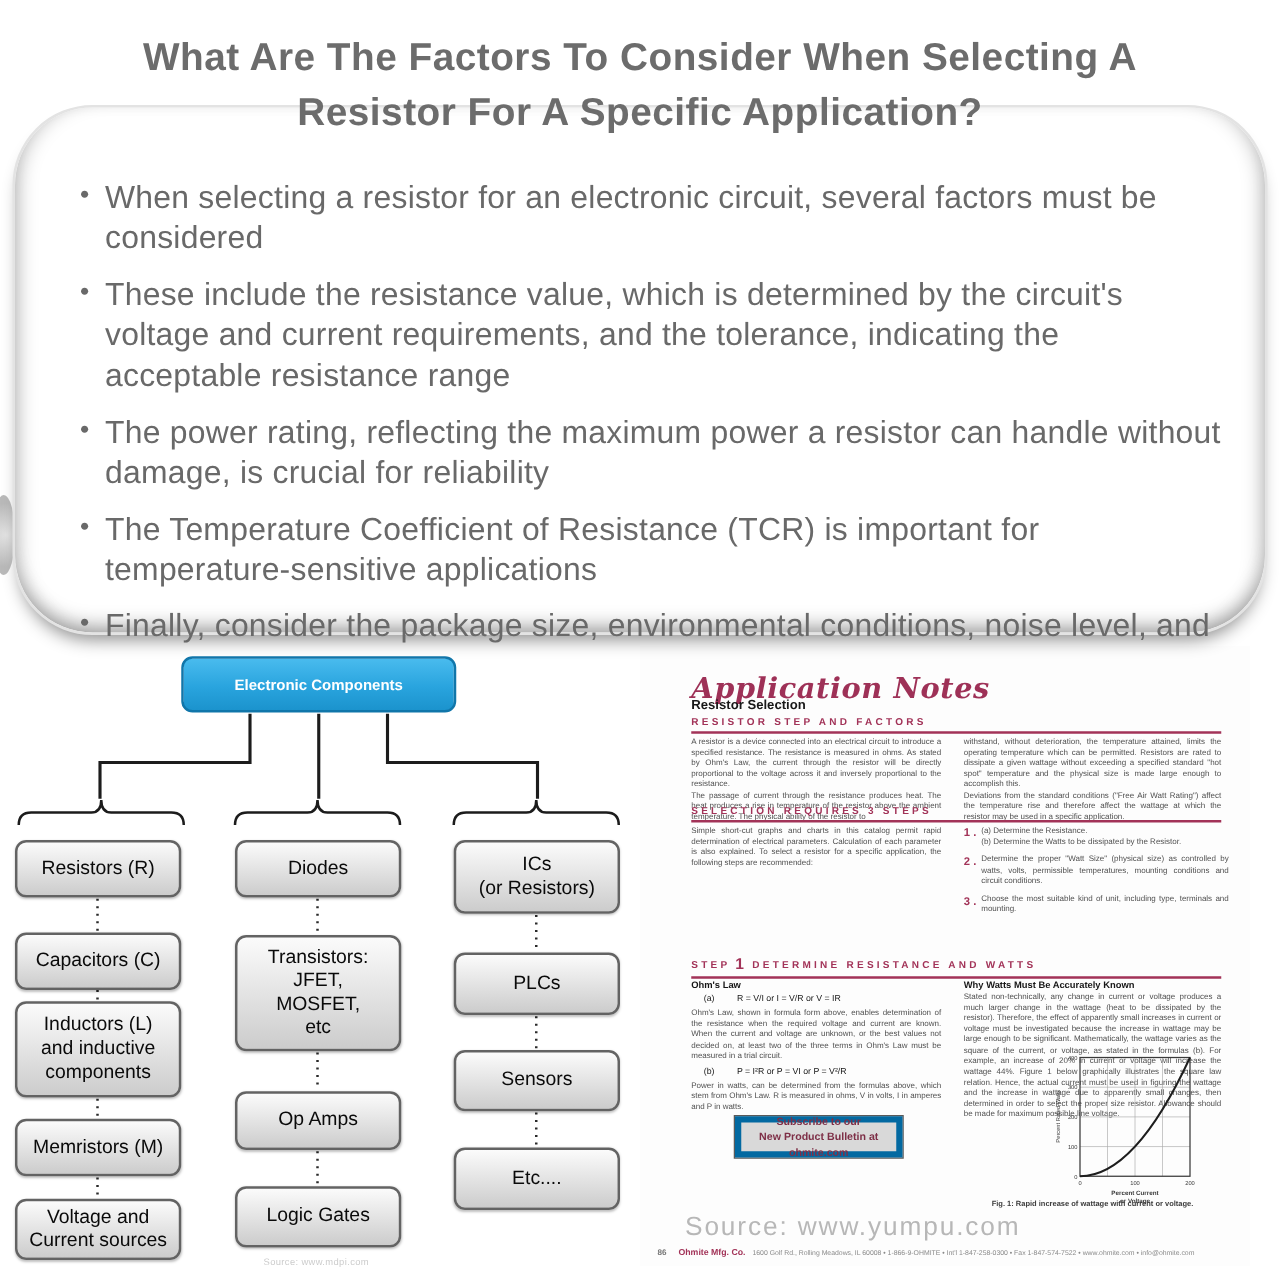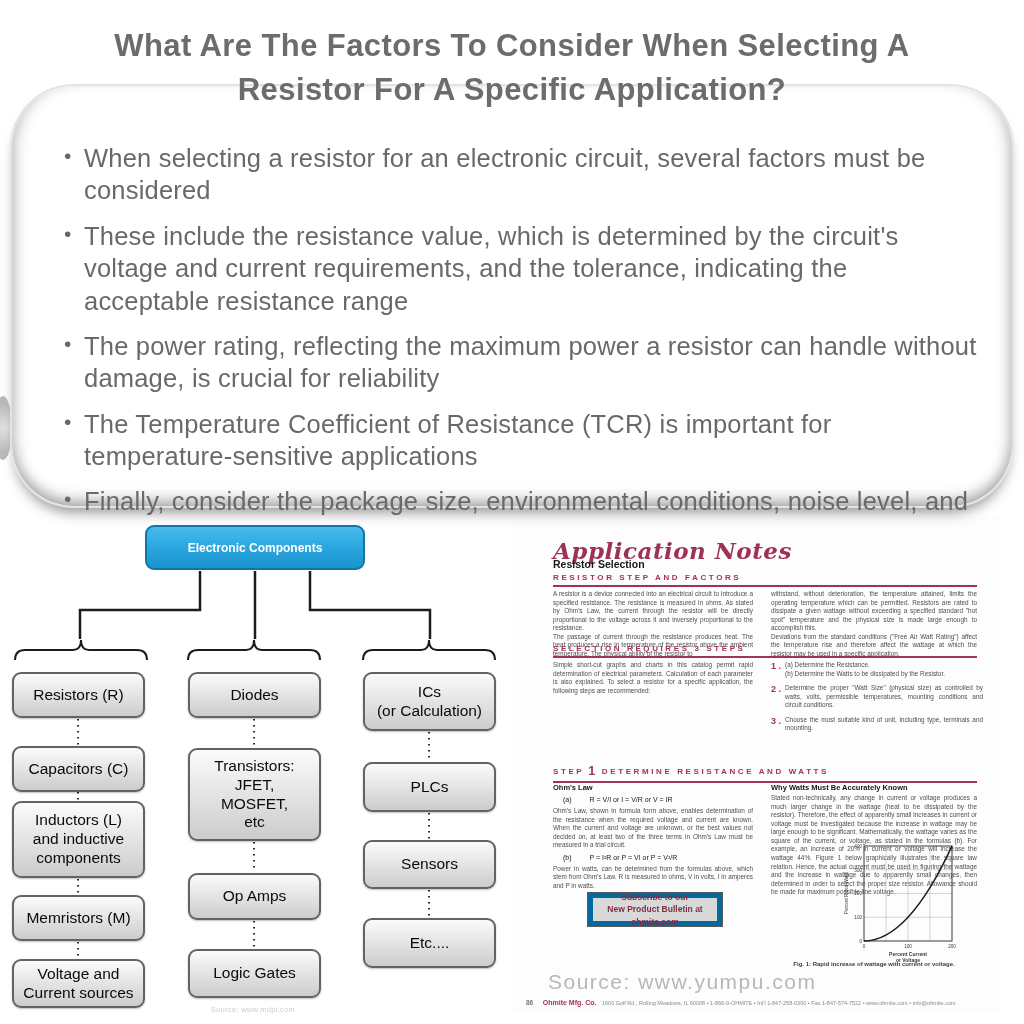--- a/index.html
+++ b/index.html
@@ -141,21 +141,21 @@
 
       <div class="node" style="left:188px; top:155px; width:133px; height:46px;">Diodes</div>
       <div class="node" style="left:188px; top:231px; width:133px; height:93px;">Transistors:
 JFET,
 MOSFET,
 etc</div>
       <div class="node" style="left:188px; top:356px; width:133px; height:47px;">Op Amps</div>
       <div class="node" style="left:188px; top:432px; width:133px; height:49px;">Logic Gates</div>
 
       <div class="node" style="left:363px; top:155px; width:133px; height:59px;">ICs
-(or Calculation)</div>
+(or Resistors)</div>
       <div class="node" style="left:363px; top:245px; width:133px; height:50px;">PLCs</div>
       <div class="node" style="left:363px; top:323px; width:133px; height:49px;text-align:right;">Sensors</div>
       <div class="node" style="left:363px; top:401px; width:133px; height:50px;">Etc....</div>
 
       <div class="diagram-source">Source: www.mdpi.com</div>
     </div>
 
     <div class="doc">
 
       <div class="doc-title">Application Notes</div>

